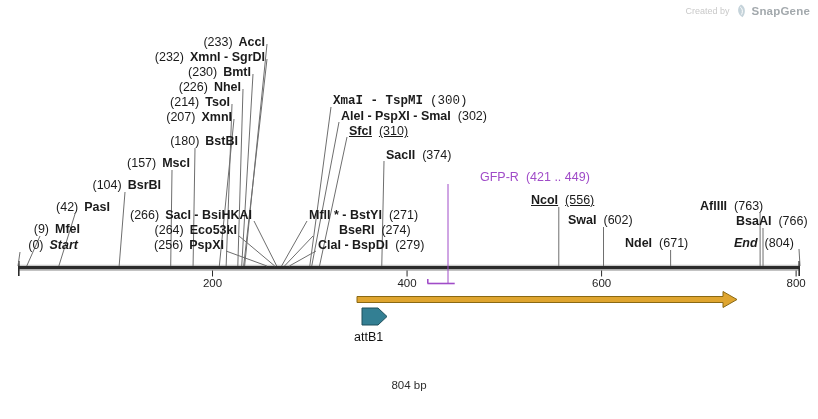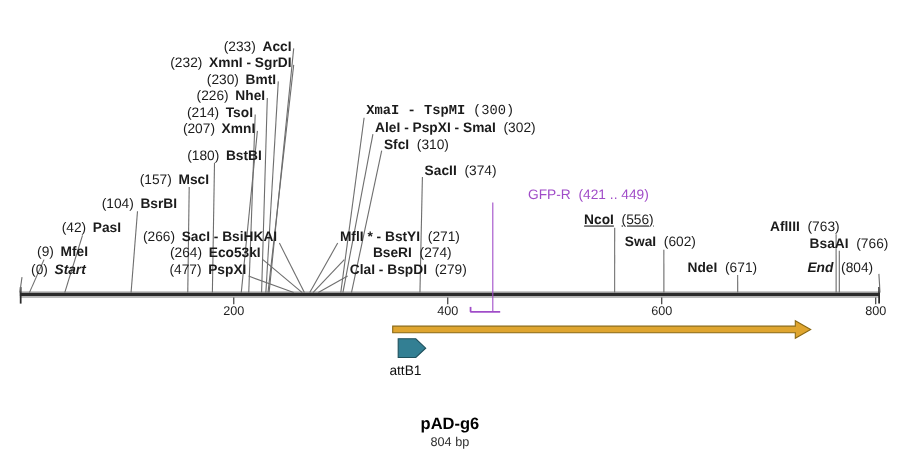--- a/index.html
+++ b/index.html
@@ -22,20 +22,30 @@
   .map-subtitle{font-size:11.5px;color:#2e2e2e;margin-top:2px;}
   .watermark{position:absolute;top:4px;right:8px;display:flex;align-items:center;gap:5px;}
   .wm-created{font-size:9px;color:#c9c9c9;}
   .wm-brand{font-size:11.5px;color:#a3a9ad;font-weight:bold;letter-spacing:.2px;}
 </style>
 </head>
 <body>
 
 <div class="canvas">
 
+  <div class="watermark">
+    <span class="wm-created">Created by</span>
+    <span style="display:inline-flex;">
+      <svg width="12" height="14" viewBox="0 0 12 14">
+        <path d="M6 0.5 C 10.5 2.5 11.2 9 7.5 13.2 C 2.8 10.8 1.2 4 6 0.5 Z" fill="#c5d3da"></path>
+        <path d="M5.2 3 C 7.6 4.2 8 8 6.6 10.6" stroke="#ffffff" stroke-width="1" fill="none"></path>
+      </svg>
+    </span>
+    <span class="wm-brand">SnapGene</span>
+  </div>
 
   <svg id="map-svg" width="818" height="419">
       <rect x="18" y="264.8" width="782" height="0.9" fill="#b5b5b5"></rect>
       <rect x="18" y="266" width="782" height="3.4" fill="#2b2b2b"></rect>
       <rect x="18" y="269.9" width="782" height="0.9" fill="#b5b5b5"></rect>
       <line x1="18.8" y1="261" x2="18.8" y2="276" stroke="#2b2b2b" stroke-width="1.6"></line>
       <line x1="799.2" y1="261" x2="799.2" y2="276" stroke="#2b2b2b" stroke-width="1.6"></line>
       <line x1="212.5273631840796" y1="270.5" x2="212.5273631840796" y2="276.5" stroke="#2b2b2b" stroke-width="1"></line>
       <line x1="407.0547263681592" y1="270.5" x2="407.0547263681592" y2="276.5" stroke="#2b2b2b" stroke-width="1"></line>
       <line x1="601.5820895522388" y1="270.5" x2="601.5820895522388" y2="276.5" stroke="#2b2b2b" stroke-width="1"></line>
@@ -87,36 +97,35 @@
       <div class="site" style="top: 95px; right: 588px;"><span class="pos first">(214)</span><span class="name">TsoI</span></div>
       <div class="site" style="top: 110px; right: 586px;"><span class="pos first">(207)</span><span class="name">XmnI</span></div>
       <div class="site" style="top: 134px; right: 580px;"><span class="pos first">(180)</span><span class="name">BstBI</span></div>
       <div class="site" style="top: 156px; right: 628px;"><span class="pos first">(157)</span><span class="name">MscI</span></div>
       <div class="site" style="top: 178px; right: 657px;"><span class="pos first">(104)</span><span class="name">BsrBI</span></div>
       <div class="site" style="top: 200px; right: 708px;"><span class="pos first">(42)</span><span class="name">PasI</span></div>
       <div class="site" style="top: 222px; right: 738px;"><span class="pos first">(9)</span><span class="name">MfeI</span></div>
       <div class="site" style="top: 238px; right: 740px;"><span class="pos first">(0)</span><span class="name it">Start</span></div>
       <div class="site" style="top: 208px; right: 566px;"><span class="pos first">(266)</span><span class="name">SacI - BsiHKAI</span></div>
       <div class="site" style="top: 223px; right: 581px;"><span class="pos first">(264)</span><span class="name">Eco53kI</span></div>
-      <div class="site" style="top: 238px; right: 594px;"><span class="pos first">(477)</span><span class="name">PspXI</span></div>
+      <div class="site" style="top: 238px; right: 594px;"><span class="pos first">(256)</span><span class="name">PspXI</span></div>
       <div class="site" style="top: 94px; left: 333px; font-family: Liberation Mono, monospace;"><span class="name">XmaI - TspMI</span><span class="pos last">(300)</span></div>
       <div class="site" style="top: 109px; left: 341px;"><span class="name">AleI - PspXI - SmaI</span><span class="pos last">(302)</span></div>
-      <div class="site" style="top: 124px; left: 349px;"><span class="name">SfcI</span><span class="pos last">(310)</span></div>
+      <div class="site" style="top: 124px; left: 349px; text-decoration: underline;"><span class="name">SfcI</span><span class="pos last">(310)</span></div>
       <div class="site" style="top: 148px; left: 386px;"><span class="name">SacII</span><span class="pos last">(374)</span></div>
       <div class="site" style="top: 208px; left: 309px;"><span class="name">MflI * - BstYI</span><span class="pos last">(271)</span></div>
       <div class="site" style="top: 223px; left: 315px; padding-left: 24px;"><span class="name">BseRI</span><span class="pos last">(274)</span></div>
       <div class="site" style="top: 238px; left: 318px;"><span class="name">ClaI - BspDI</span><span class="pos last">(279)</span></div>
       <div class="site" style="top: 193px; left: 531px; text-decoration: underline;"><span class="name">NcoI</span><span class="pos last">(556)</span></div>
       <div class="site" style="top: 213px; left: 568px;"><span class="name">SwaI</span><span class="pos last">(602)</span></div>
       <div class="site" style="top: 236px; left: 625px;"><span class="name">NdeI</span><span class="pos last">(671)</span></div>
       <div class="site" style="top: 199px; left: 700px;"><span class="name">AflIII</span><span class="pos last">(763)</span></div>
       <div class="site" style="top: 214px; left: 708px; padding-left: 28px;"><span class="name">BsaAI</span><span class="pos last">(766)</span></div>
       <div class="site" style="top: 236px; left: 734px;"><span class="name it">End</span><span class="pos last">(804)</span></div>
       <div class="site primer" style="left: 446px; top: 170px; color: rgb(160, 76, 200);"><span class="name reg">GFP-R</span><span class="pos last">(421 .. 449)</span></div>
       <div class="feat-label" style="left: 354px; top: 330px;">attB1</div>
     </div>
 
   <div class="title-wrap">
-    <div class="map-title">pAD-g6</div>
     <div class="map-subtitle">804 bp</div>
   </div>
 
 </div>
 
 </body></html>

